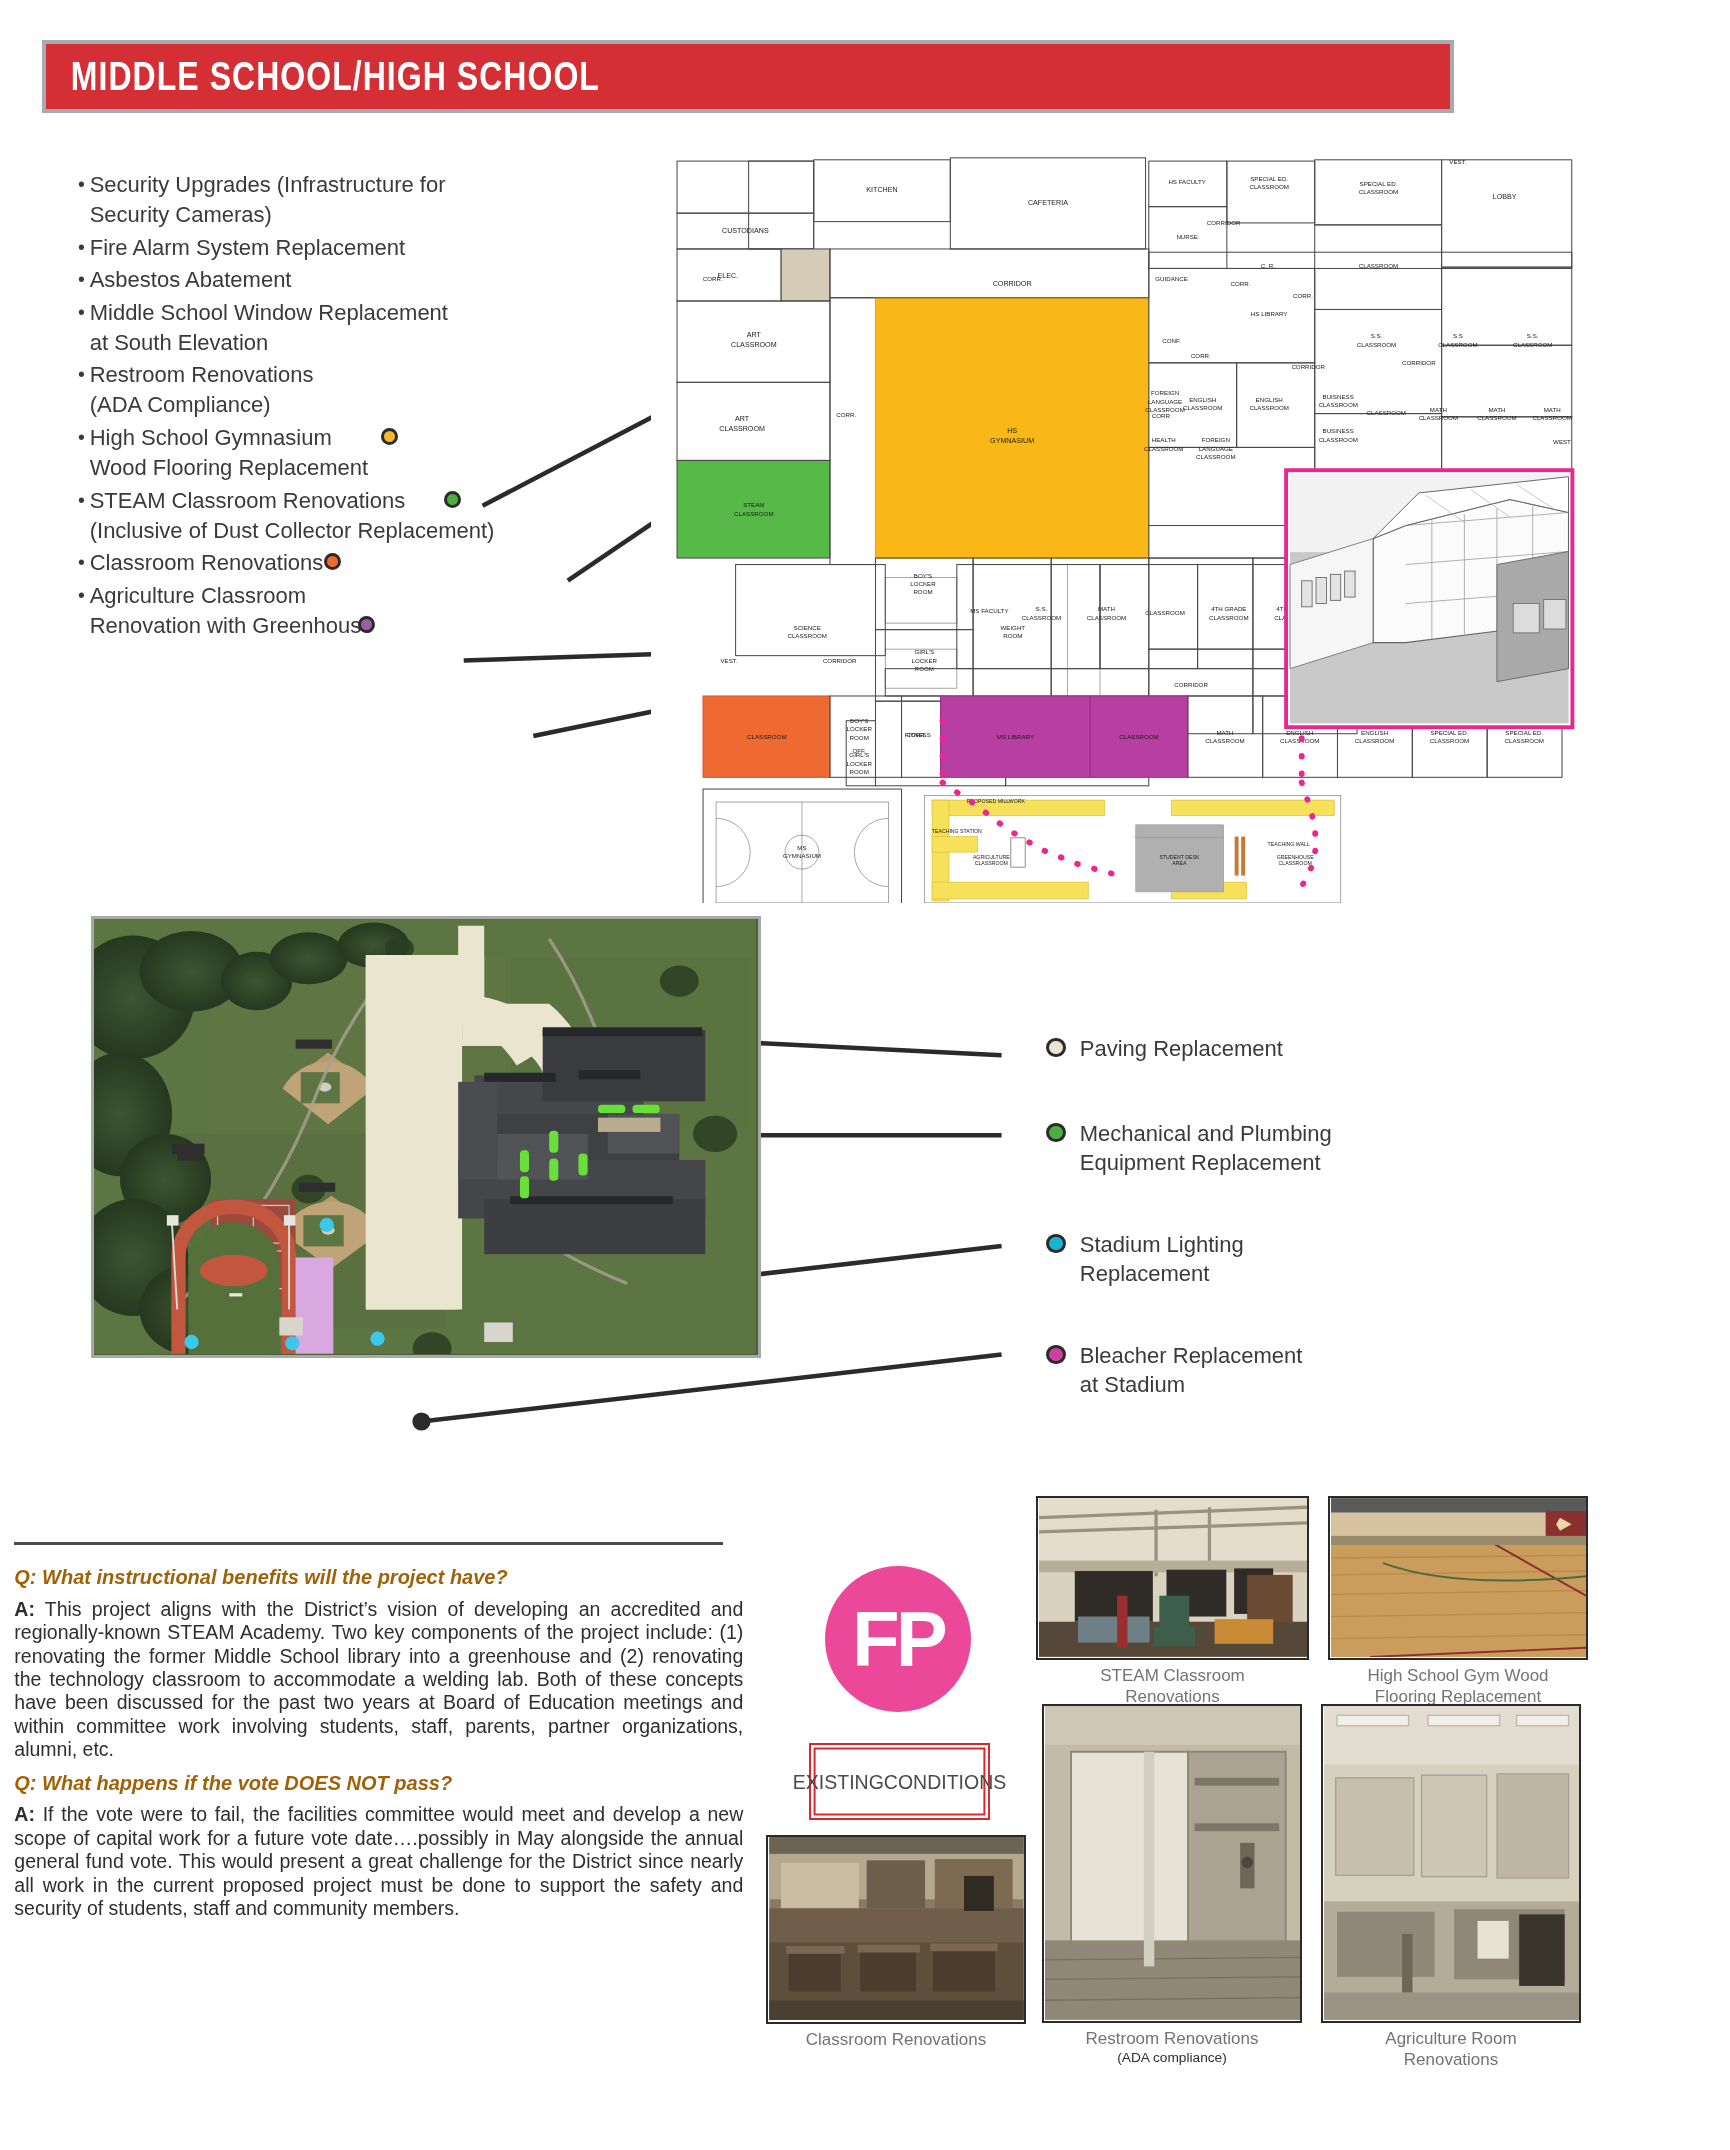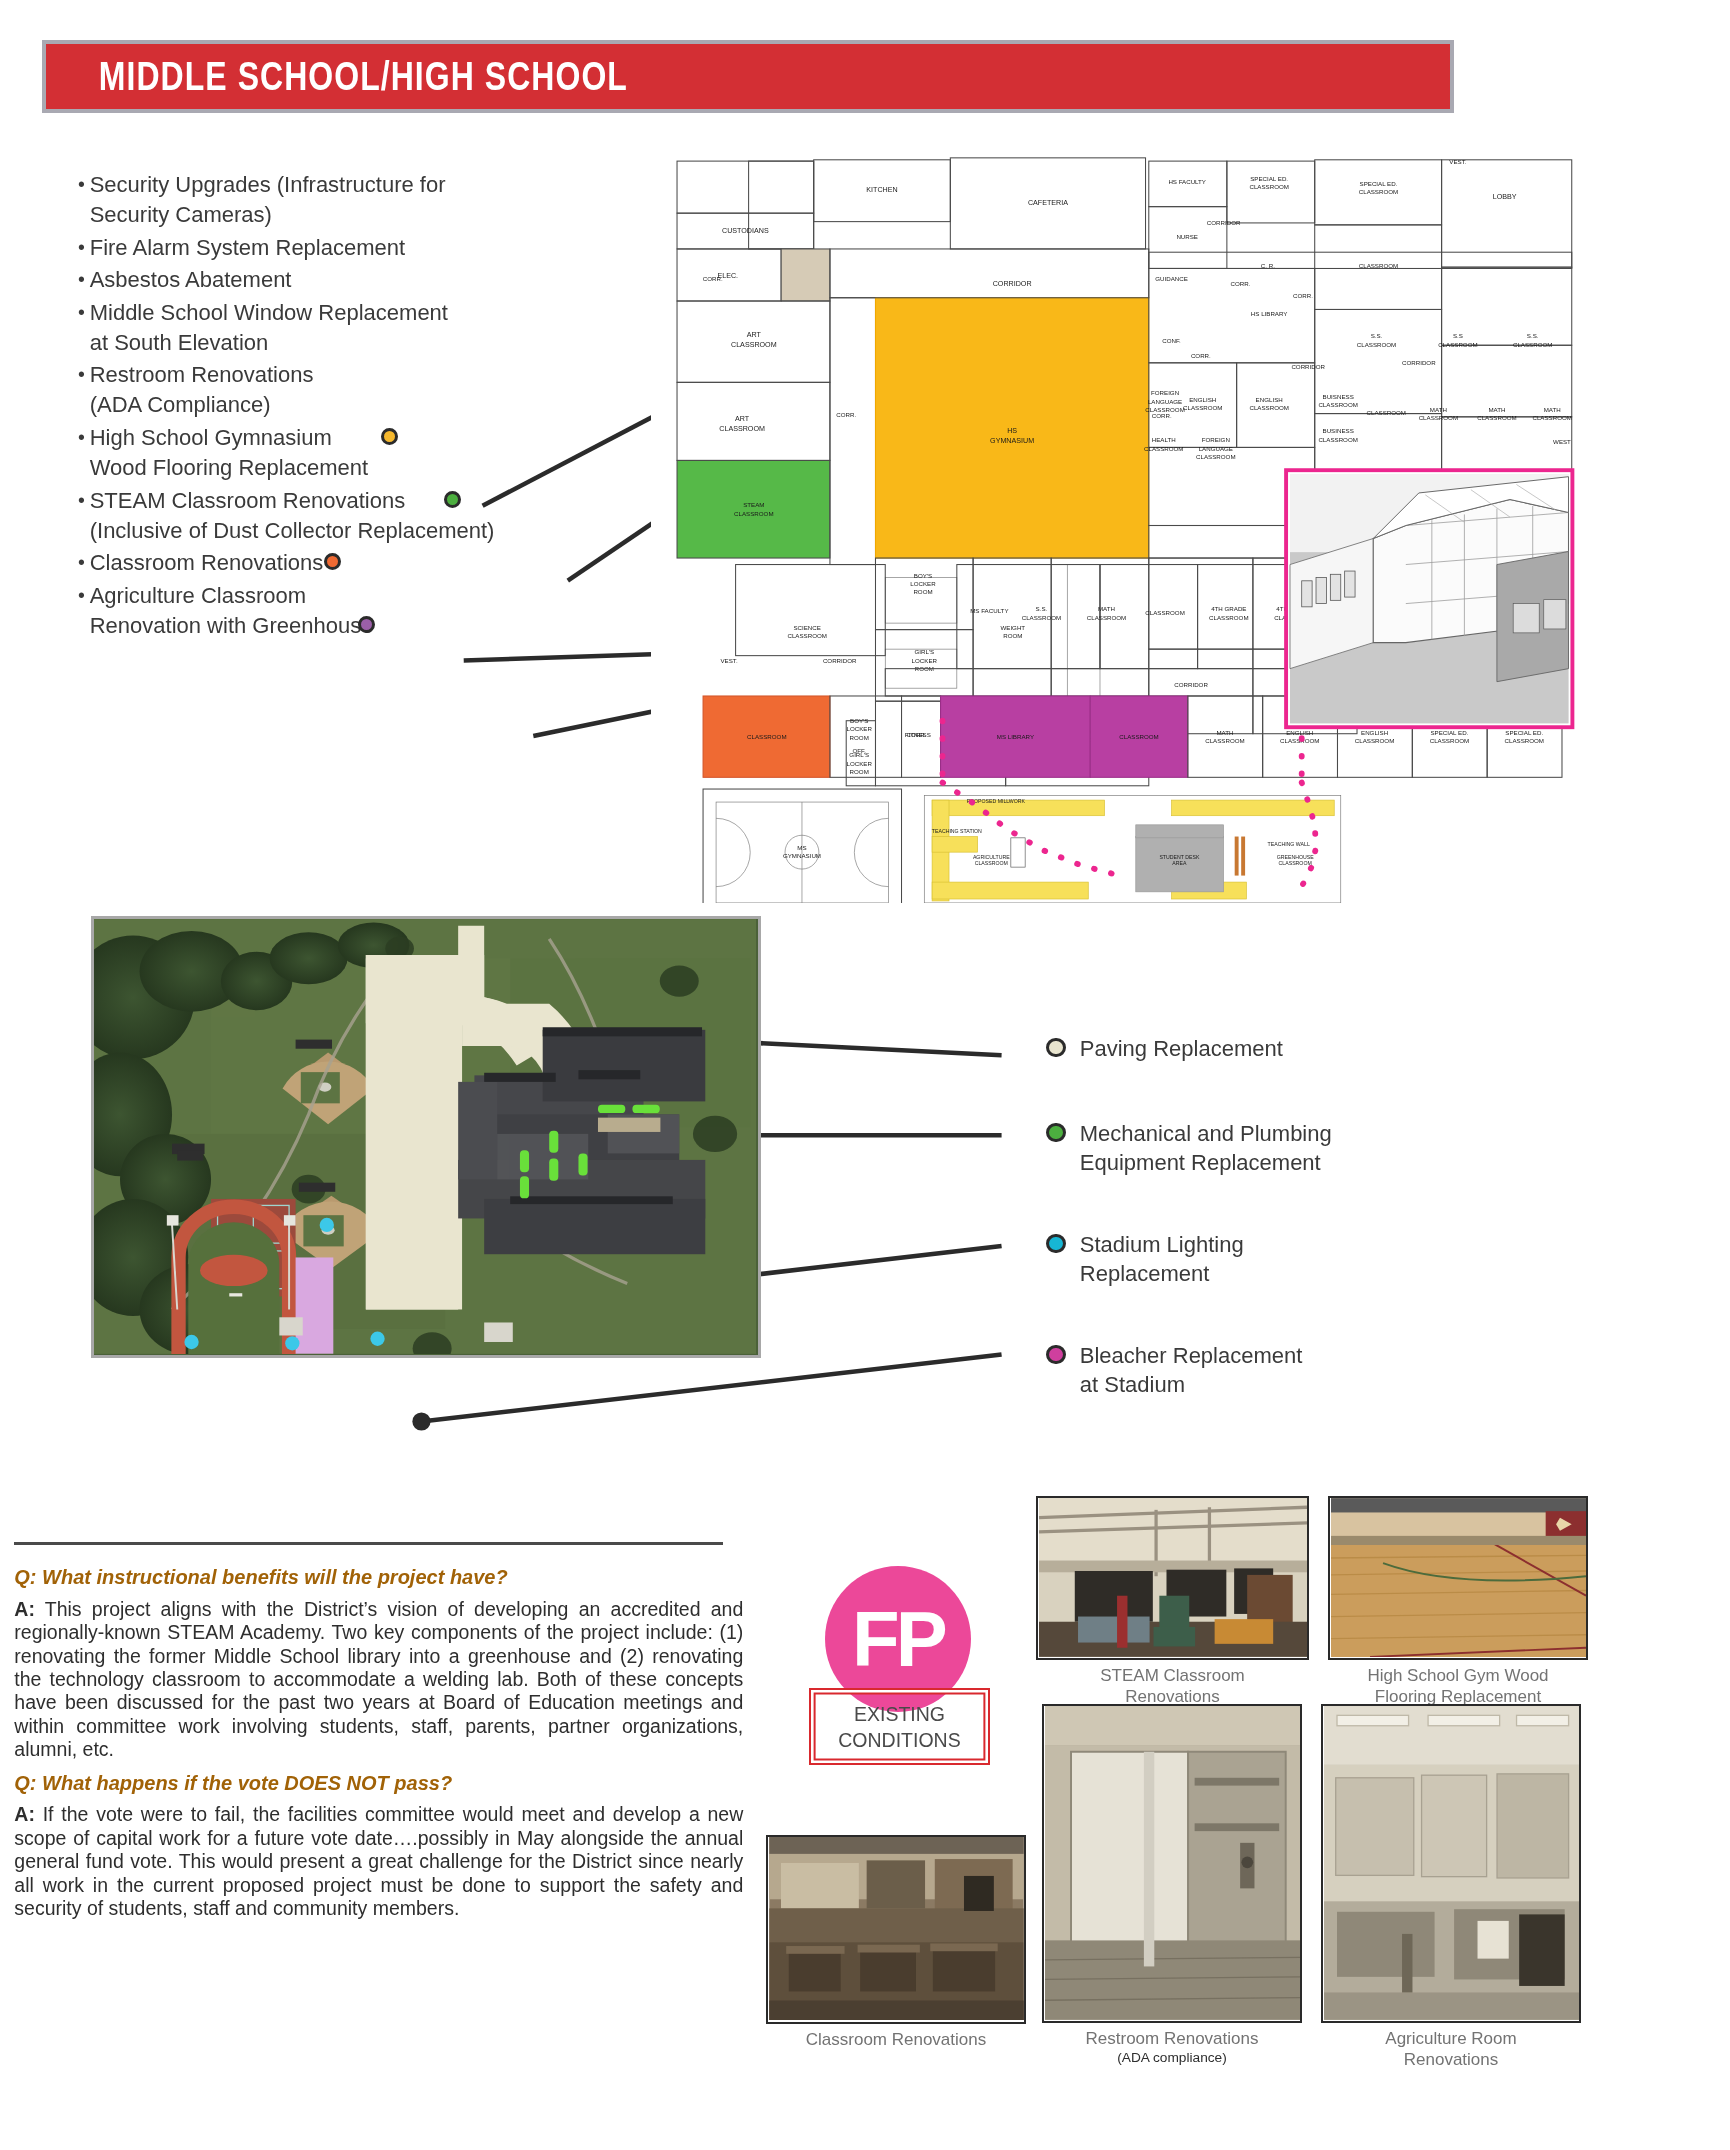--- a/index.html
+++ b/index.html
@@ -2,21 +2,21 @@
 <html style="font-size:10.4px"><head>
 <meta charset="utf-8">
 <style>
   html,body{margin:0;padding:0;background:#ffffff;}
   body{width:1730px;height:2151px;position:relative;overflow:hidden;
        font-family:"Liberation Sans","DejaVu Sans",sans-serif;color:#3a3a3a;}
 
   
   #header-banner{position:absolute;left:42px;top:40px;width:1412px;height:73px;
      background:#d32f34;border:4.6px solid #a9a9b2;box-sizing:border-box;
-     display:flex;align-items:center;padding-left:28px;}
+     display:flex;align-items:center;}
   #header-title{color:#ffffff;font-size:40px;font-weight:bold;letter-spacing:1.3px;
      padding-left:31px;transform:scaleX(.80);transform-origin:left center;
      font-family:"Liberation Sans Narrow","Liberation Sans",sans-serif;white-space:nowrap;}
 
   
   #scope-list{position:absolute;left:78px;top:170px;width:553px;}
   .bullet-row{display:flex;align-items:flex-start;margin-bottom:2.6px;position:relative;}
   .bullet-dot{width:11.7px;min-width:11.7px;font-size:19.5px;line-height:29px;color:#3a3a3a;}
   .bullet-text{font-size:22px;line-height:30px;color:#3a3a3a;white-space:pre-line;}
   .marker{position:absolute;width:17px;height:17px;border-radius:50%;
@@ -54,23 +54,23 @@
      margin:9px 0 7.8px 0;line-height:25px;}
   .a{font-size:19.5px;line-height:23.4px;text-align:justify;color:#2e2e2e;margin-bottom:5.2px;}
   .a b{font-weight:bold;}
 
   
   #fp-logo{position:absolute;left:825px;top:1566px;width:146px;height:146px;
      border-radius:50%;background:#ec4899;display:flex;align-items:center;
      justify-content:center;}
   #fp-logo span{color:#fff;font-size:78px;font-weight:bold;letter-spacing:-3.9px;
      font-family:"Liberation Sans","DejaVu Sans",sans-serif;}
-  #existing-box{position:absolute;left:809px;top:1688px;width:181px;height:77px;
+  #existing-box{position:absolute;left:809px;top:1743px;width:181px;height:77px;
      border:2.6px solid #d9292e;box-sizing:border-box;
-     display:flex;flex-direction:column;align-items:center;justify-content:center;
+     display:flex;flex-direction:row;align-items:center;justify-content:center;
      box-shadow:inset 0 0 0 2.6px #ffffff, inset 0 0 0 4.6px #d9292e;}
   #existing-box span{font-size:19.5px;line-height:26px;color:#4a4a4a;}
 
   
   .photo-cell{position:absolute;text-align:center;}
   .photo-frame{border:2.6px solid #2a2a2a;box-sizing:border-box;overflow:hidden;position:relative;}
   .photo-cap{font-size:17px;line-height:21px;color:#737373;margin-top:5.2px;}
   .photo-sub{font-size:13.7px;line-height:17px;color:#2e2e2e;}
 </style>
 </head>

